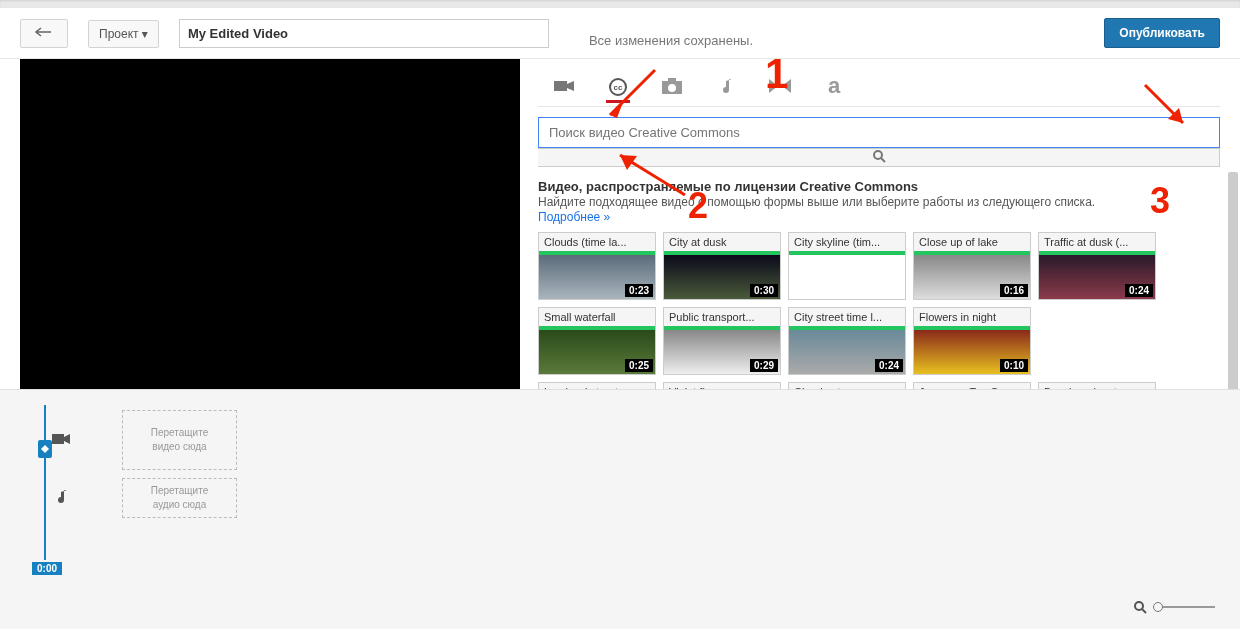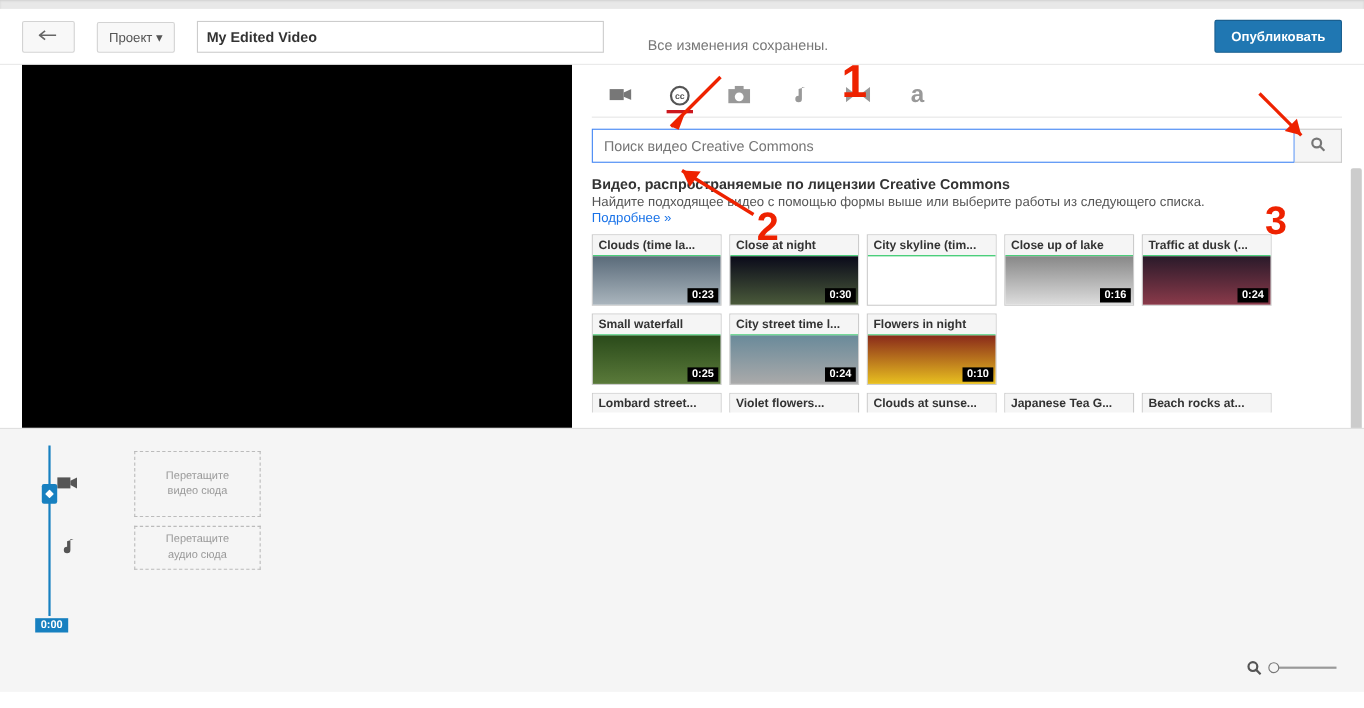--- a/index.html
+++ b/index.html
@@ -10,32 +10,32 @@
 .project-btn { border: 1px solid #d3d3d3; background: #f8f8f8; padding: 6px 10px; border-radius: 2px; cursor: pointer; font-size: 12px; color: #555; }
 .title-input { border: 1px solid #ccc; padding: 6px 8px; width: 370px; font-size: 13px; color: #333; font-weight: bold; }
 .status { margin-left: 20px; color: #777; font-size: 13px; }
 .publish-btn { margin-left: auto; background: #2077b2; color: #fff; border: 1px solid #1a5f8f; padding: 7px 14px; border-radius: 2px; font-weight: bold; font-size: 12px; cursor: pointer; }
 .main { display: flex; height: 330px; }
 .preview { width: 500px; background: #000; margin: 0 0 0 20px; }
 .right-panel { flex: 1; padding: 0 20px 0 18px; position: relative; }
 .tabs { display: flex; gap: 30px; padding: 15px 0 8px 14px; border-bottom: 1px solid #e5e5e5; align-items: center; }
 .tab { width: 24px; height: 24px; display: flex; align-items: center; justify-content: center; color: #777; cursor: pointer; }
 .tab.active { border-bottom: 3px solid #cc181e; padding-bottom: 5px; margin-bottom: -9px; color: #0369a1; }
-.search-row { display: flex; margin-top: 10px; }
+.search-row { display: flex; margin-top: 10px; flex-direction: column; }
 .search-input { flex: 1; border: 1px solid #4285f4; padding: 7px 10px; font-size: 13px; outline: none; }
 .search-btn { border: 1px solid #ccc; border-left: none; background: #f5f5f5; padding: 0 14px; cursor: pointer; color: #777; }
 .cc-section { margin-top: 12px; }
 .cc-title { font-weight: bold; font-size: 13px; color: #333; }
 .cc-desc { font-size: 12px; color: #555; margin-top: 1px; }
 .cc-more { color: #1a73e8; font-size: 12px; text-decoration: none; }
 .clips-wrap { position: relative; margin-top: 8px; }
 .scrollbar-v { position: absolute; right: -18px; top: -60px; width: 10px; height: 250px; background: #ccc; border-radius: 2px; }
 .clips-grid { display: grid; grid-template-columns: repeat(5, 118px); gap: 7px; }
 .clip { position: relative; border: 1px solid #ccc; cursor: pointer; }
-.clip-title { padding: 3px 5px; font-size: 11px; font-weight: bold; background: #f5f5f5; white-space: nowrap; overflow: hidden; text-overflow: ellipsis; border-bottom: 1px solid #22c55e; }
+.clip-title { padding: 3px 5px; font-size: 11px; font-weight: normal; background: #f5f5f5; white-space: nowrap; overflow: hidden; text-overflow: ellipsis; border-bottom: 4px solid #22c55e; }
 .clip-thumb { height: 44px; position: relative; }
 .clip-dur { position: absolute; right: 2px; bottom: 2px; background: #000; color: #fff; font-size: 10px; padding: 1px 4px; font-weight: bold; }
 .row3 { height: 18px; overflow: hidden; }
 .timeline-area { background: #f5f5f5; border-top: 1px solid #e0e0e0; height: 240px; padding: 20px 20px; position: relative; }
 .track-row { display: flex; align-items: center; gap: 15px; margin-bottom: 8px; }
 .track-icon { width: 22px; color: #555; text-align: center; }
 .playhead { width: 12px; position: relative; }
 .playhead-line { position: absolute; left: 24px; top: -5px; width: 2px; height: 155px; background: #1780c0; }
 .playhead-knob { position: absolute; left: 18px; top: 30px; width: 14px; height: 18px; background: #1780c0; border-radius: 2px; color: #fff; font-size: 9px; display: flex; align-items: center; justify-content: center; }
 .playhead-time { position: absolute; left: 12px; top: 152px; background: #1780c0; color: #fff; font-size: 10px; padding: 1px 5px; font-weight: bold; }
@@ -122,21 +122,21 @@
     <div class="clips-wrap">
       <div class="scrollbar-v"></div>
       <div class="clips-grid" id="clips-grid">
           <div class="clip">
             <div class="clip-title">Clouds (time la...</div>
             <div class="clip-thumb t0">
               <div class="clip-dur">0:23</div>
             </div>
           </div>
           <div class="clip">
-            <div class="clip-title">Close at night</div>
+            <div class="clip-title">City at dusk</div>
             <div class="clip-thumb t1">
               <div class="clip-dur">0:30</div>
             </div>
           </div>
           <div class="clip">
             <div class="clip-title">City skyline (tim...</div>
           </div>
           <div class="clip">
             <div class="clip-title">Close up of lake</div>
             <div class="clip-thumb t3">
@@ -146,20 +146,26 @@
           <div class="clip">
             <div class="clip-title">Traffic at dusk (...</div>
             <div class="clip-thumb t4">
               <div class="clip-dur">0:24</div>
             </div>
           </div>
           <div class="clip">
             <div class="clip-title">Small waterfall</div>
             <div class="clip-thumb t5">
               <div class="clip-dur">0:25</div>
+            </div>
+          </div>
+          <div class="clip">
+            <div class="clip-title">Public transport...</div>
+            <div class="clip-thumb t6">
+              <div class="clip-dur">0:29</div>
             </div>
           </div>
           <div class="clip">
             <div class="clip-title">City street time l...</div>
             <div class="clip-thumb t7">
               <div class="clip-dur">0:24</div>
             </div>
           </div>
           <div class="clip">
             <div class="clip-title">Flowers in night</div>

